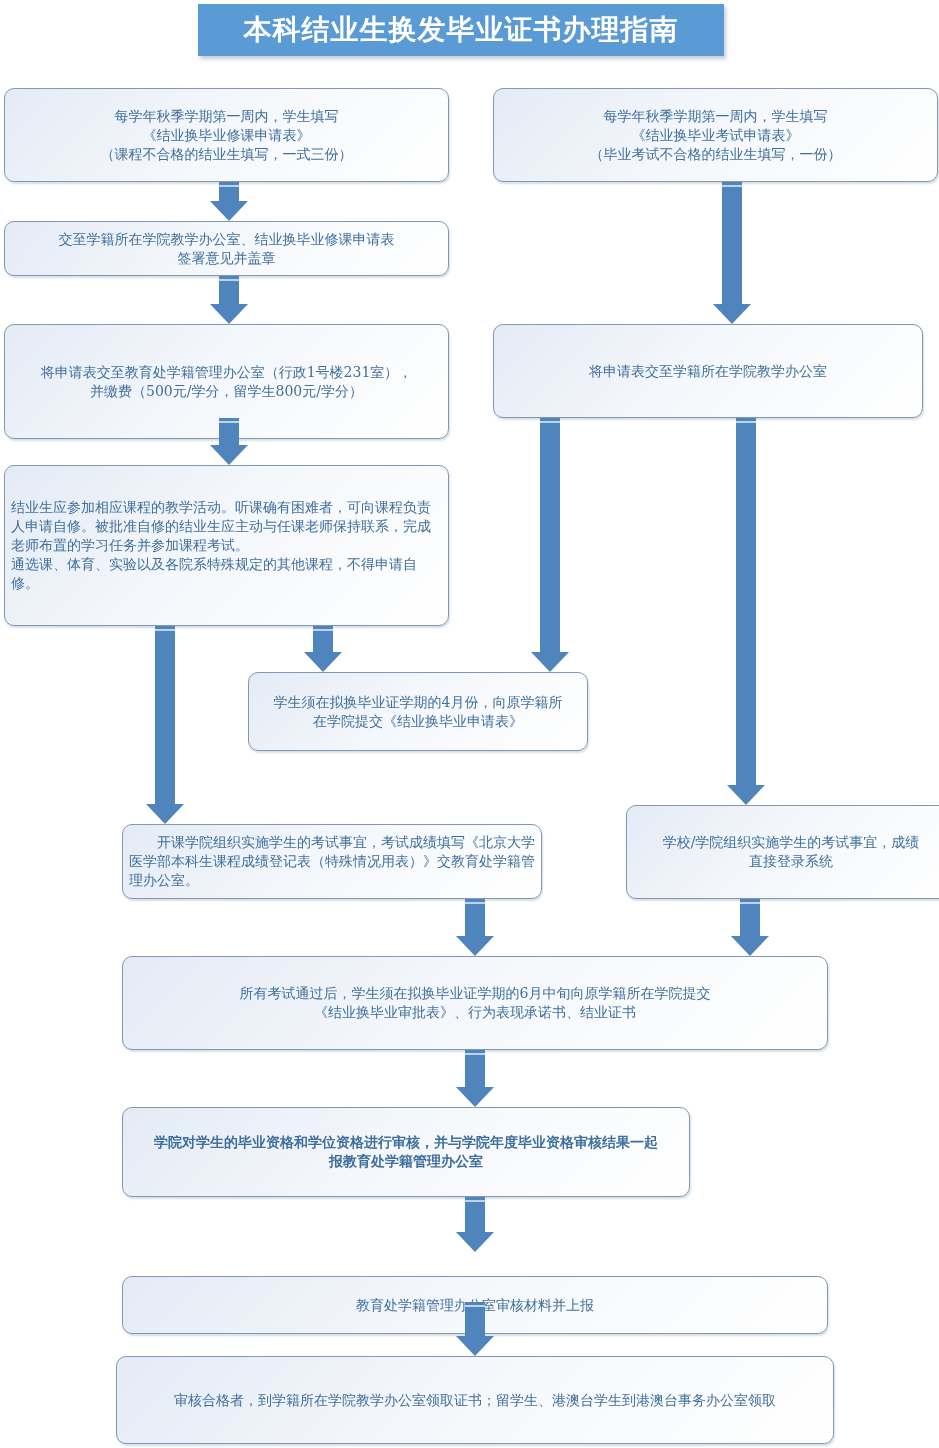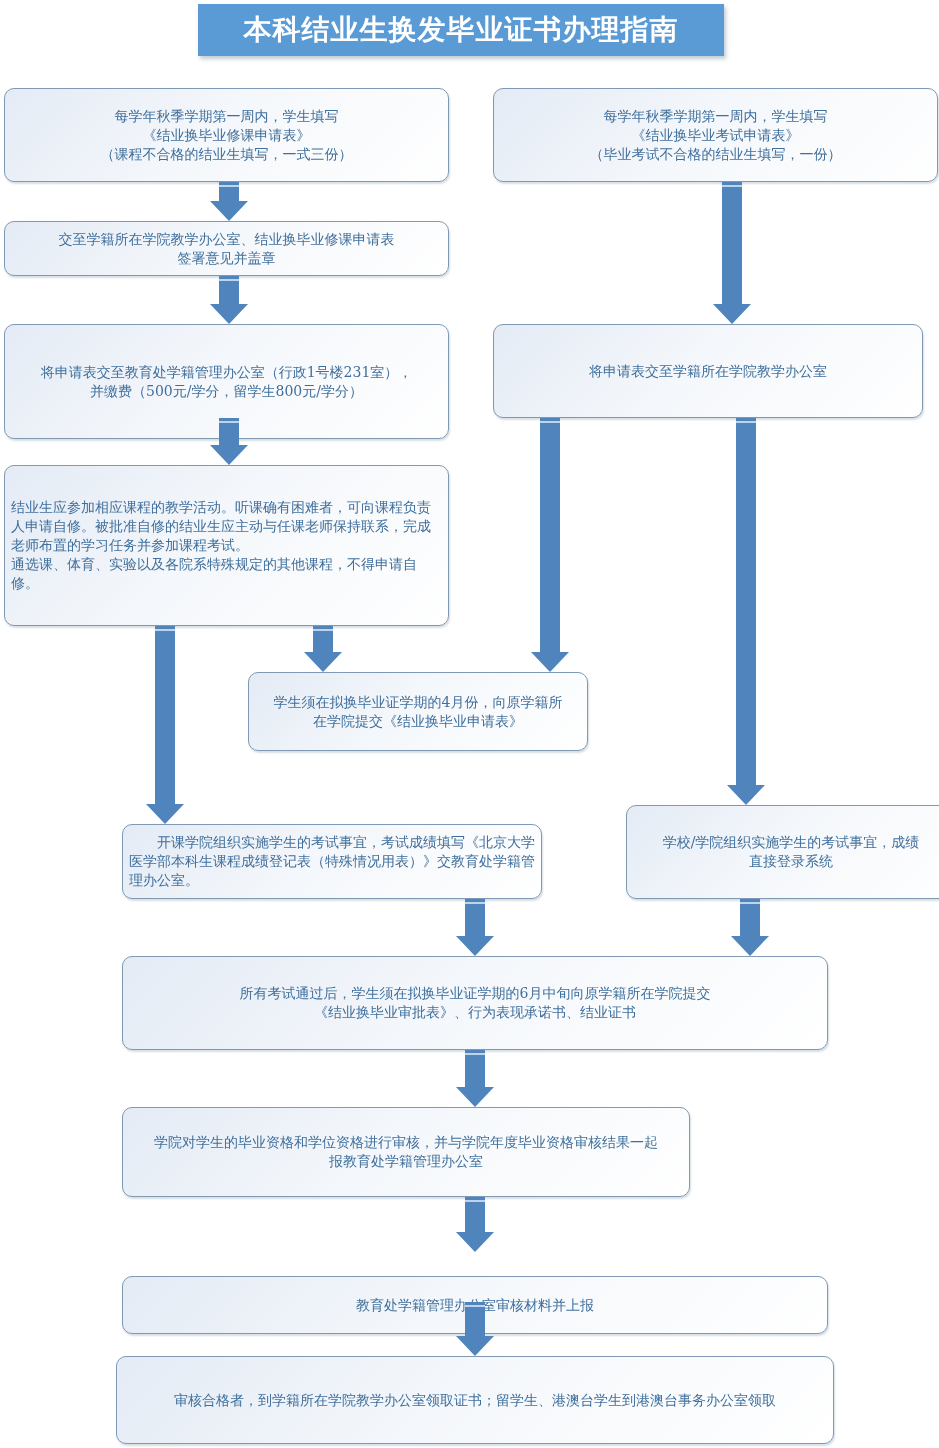--- a/index.html
+++ b/index.html
@@ -77,21 +77,21 @@
 
 <div class="box" style="left:248px;top:672px;width:340px;height:79px;">
   <span class="txt">学生须在拟换毕业证学期的4月份，向原学籍所
 在学院提交《结业换毕业申请表》</span>
 </div>
 
 <div class="box" style="left:122px;top:956px;width:706px;height:94px;">
   <span class="txt">所有考试通过后，学生须在拟换毕业证学期的6月中旬向原学籍所在学院提交
 《结业换毕业审批表》、行为表现承诺书、结业证书</span>
 </div>
-<div class="box" style="left:122px;top:1107px;width:568px;height:90px;">
+<div class="box" style="left:122px;top:1107px;width:568px;height:90px;font-weight:bold;">
   <span class="txt">学院对学生的毕业资格和学位资格进行审核，并与学院年度毕业资格审核结果一起
 报教育处学籍管理办公室</span>
 </div>
 <div class="box" style="left:122px;top:1276px;width:706px;height:58px;">
   <span class="txt">教育处学籍管理办公室审核材料并上报</span>
 </div>
 <div class="box final" style="left:116px;top:1356px;width:718px;height:88px;">
   <div class="l1">审核合格者，到学籍所在学院教学办公室领取证书；留学生、港澳台学生到港澳台事务办公室领取</div>
 </div>
 

